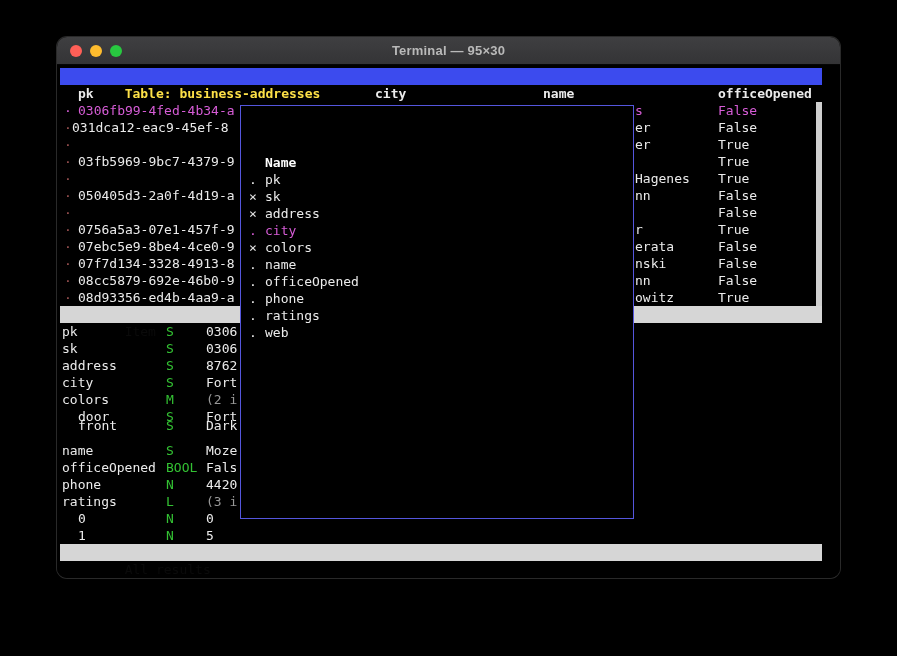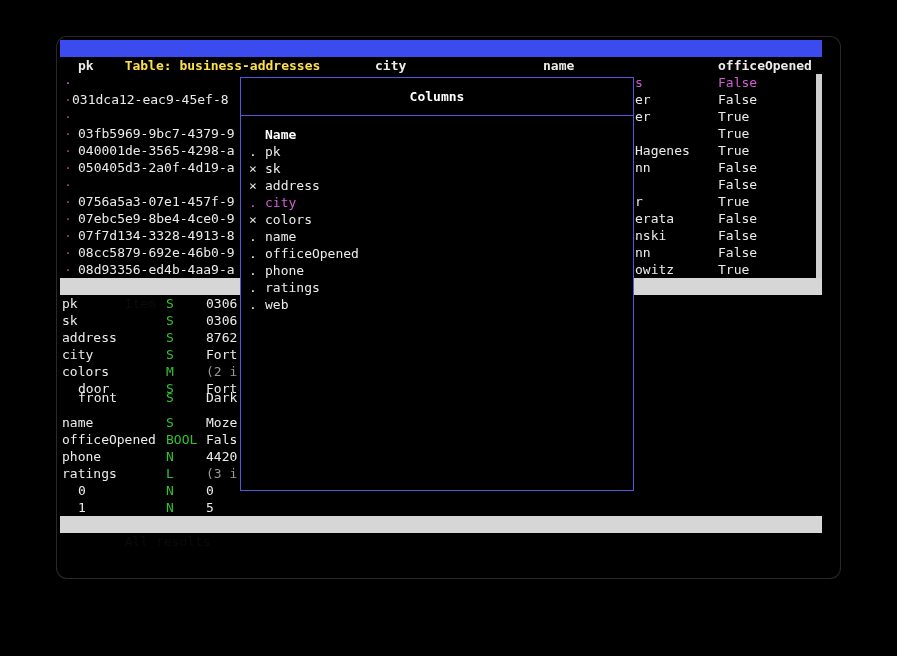--- a/index.html
+++ b/index.html
@@ -49,37 +49,46 @@
   .mlisthdr{position:absolute;left:24px;top:48px;font-weight:700;color:#fff}
   .mrow{position:absolute;left:0;width:100%;height:17px}
   .mrow.hl .cell{color:var(--magenta,#d65cd6)}
 </style>
 </head>
 <body>
 
 <div class="screen">
   <div class="window">
 
+    <div class="titlebar">
+      <div class="lights">
+        <span class="light red"></span>
+        <span class="light yellow"></span>
+        <span class="light green"></span>
+      </div>
+      <div class="title">Terminal — 95×30</div>
+    </div>
 
     <div class="terminal">
 
       <div class="topbar">
         <span>Table: business-addresses</span>
       </div>
 
       <div class="hdrrow">
         <span class="hdr" style="left:21px">pk</span>
         <span class="hdr" style="left:318px">city</span>
         <span class="hdr" style="left:486px">name</span>
         <span class="hdr" style="left:661px">officeOpened</span>
       </div>
 
       <div>
           <div class="trow sel" style="top: 37px;">
             <span class="cell dot" style="left:7px">·</span>
+            <span class="cell" style="left:21px">0306fb99-4fed-4b34-a</span>
             <span class="cell" style="left:578px">s</span>
             <span class="cell" style="left:661px">False</span>
           </div>
           <div class="trow" style="top: 54px;">
             <span class="cell dot" style="left:7px">·</span>
             <span class="cell" style="left:15px">031dca12-eac9-45ef-8</span>
             <span class="cell" style="left:578px">er</span>
             <span class="cell" style="left:661px">False</span>
           </div>
           <div class="trow" style="top: 71px;">
@@ -88,21 +97,20 @@
             <span class="cell" style="left:661px">True</span>
           </div>
           <div class="trow" style="top: 88px;">
             <span class="cell dot" style="left:7px">·</span>
             <span class="cell" style="left:21px">03fb5969-9bc7-4379-9</span>
             <span class="cell" style="left:578px"></span>
             <span class="cell" style="left:661px">True</span>
           </div>
           <div class="trow" style="top: 105px;">
             <span class="cell dot" style="left:7px">·</span>
-            <span class="cell" style="left:21px">040001de-3565-4298-a</span>
             <span class="cell" style="left:578px">Hagenes</span>
             <span class="cell" style="left:661px">True</span>
           </div>
           <div class="trow" style="top: 122px;">
             <span class="cell dot" style="left:7px">·</span>
             <span class="cell" style="left:21px">050405d3-2a0f-4d19-a</span>
             <span class="cell" style="left:578px">nn</span>
             <span class="cell" style="left:661px">False</span>
           </div>
           <div class="trow" style="top: 139px;">
@@ -214,23 +222,20 @@
             <span class="cell type" style="left:109px">N</span>
             <span class="cell" style="left:149px">5</span>
           </div>
         </div>
 
       <div class="graybar statusbar">
         <span>All results</span>
       </div>
 
       <div class="modal">
-        <div class="modal-head">
-          <span>Columns</span>
-        </div>
         <div class="mlisthdr">Name</div>
         <div>
             <div class="mrow" style="top: 65px;">
               <span class="cell" style="left:8px">.</span>
               <span class="cell" style="left:24px">pk</span>
             </div>
             <div class="mrow" style="top: 82px;">
               <span class="cell" style="left:8px">×</span>
               <span class="cell" style="left:24px">sk</span>
             </div>

